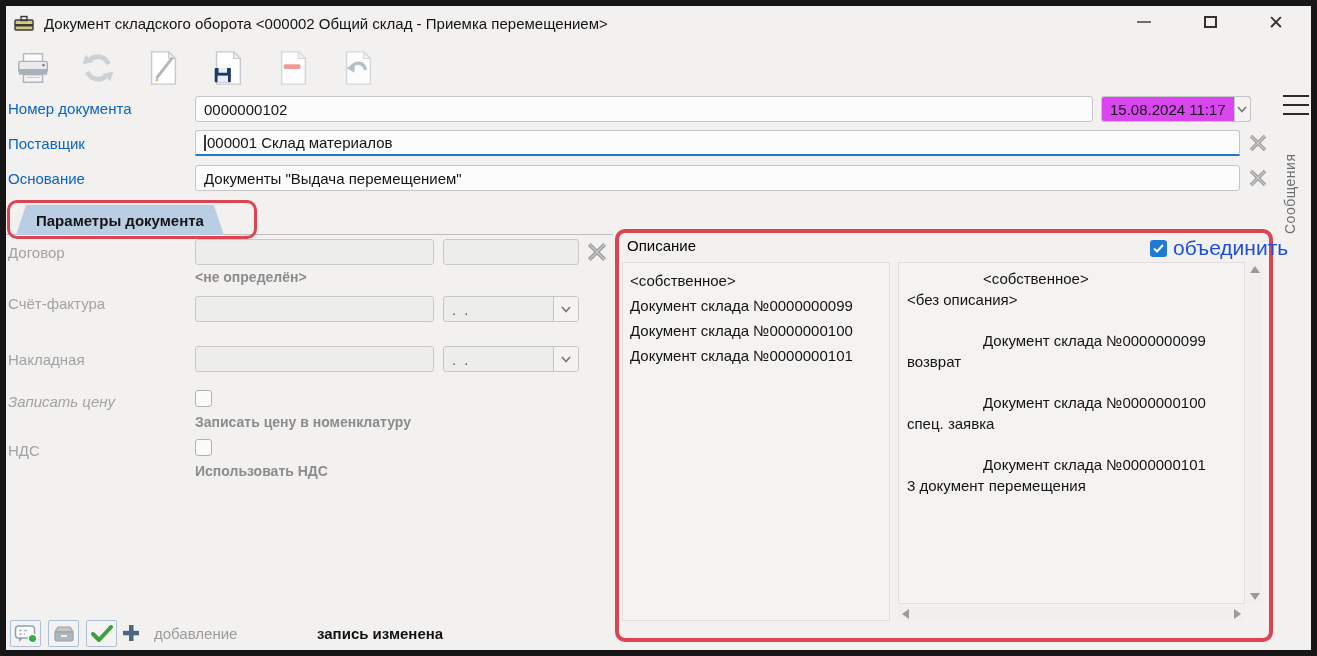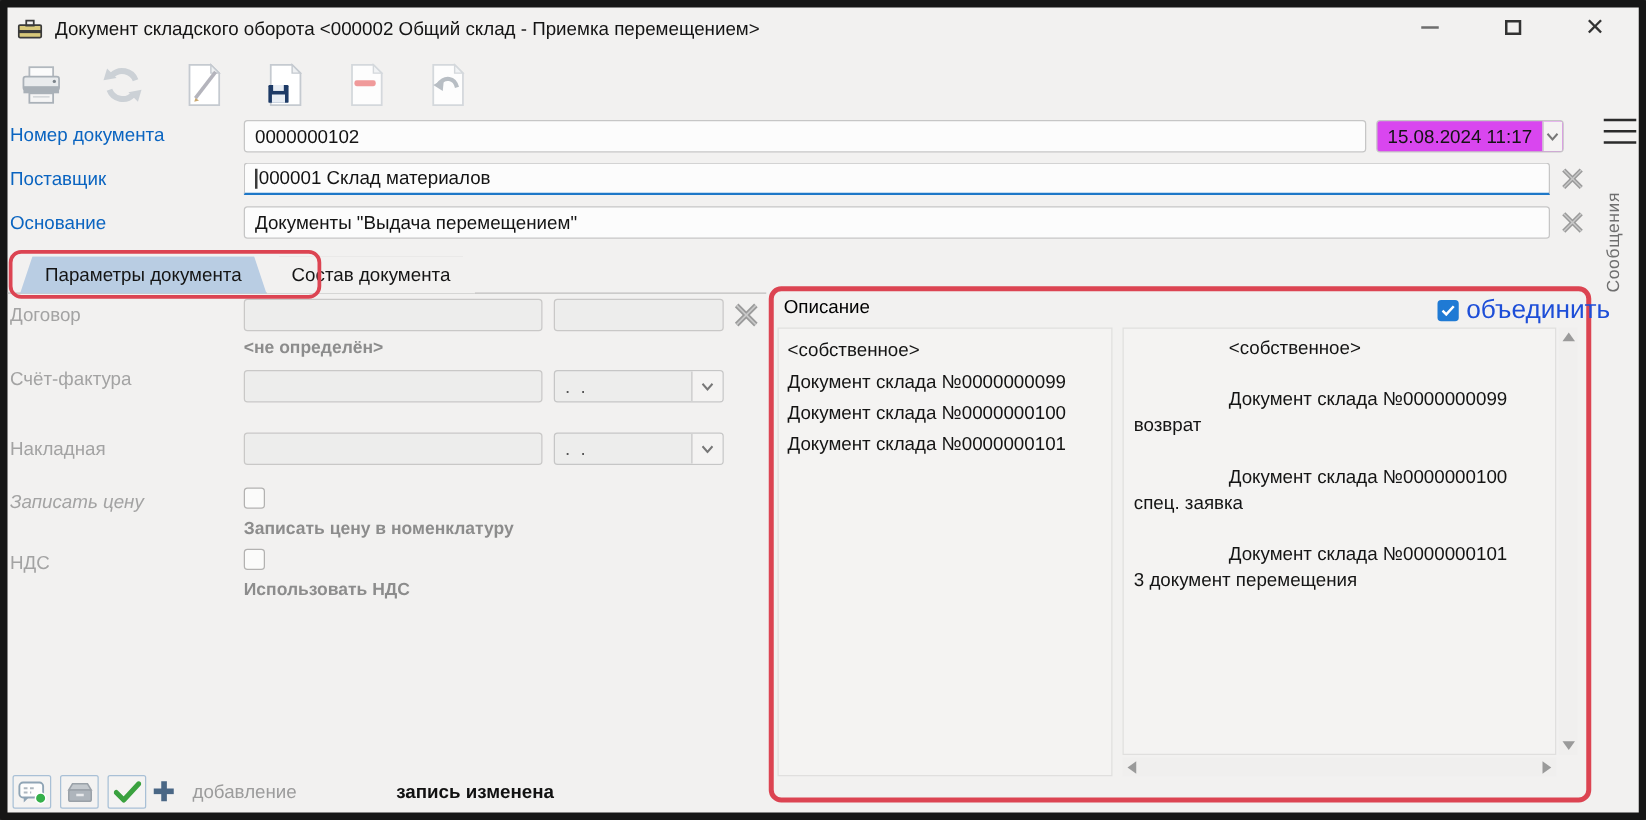--- a/index.html
+++ b/index.html
@@ -46,21 +46,21 @@
   .hamburger { position:absolute; left:1277px; top:89px; width:26px; height:20px; display:flex; flex-direction:column; justify-content:space-between; cursor:pointer; }
   .hamburger div { height:2px; background:#2b2b2b; }
   .side-tab {
     position:absolute; left:1276px; top:128px; width:24px; height:120px;
     writing-mode:vertical-rl; transform:rotate(180deg);
     font-size:14px; color:#6f6f6f; text-align:center; letter-spacing:0.5px;
   }
 
   
   .tabline { position:absolute; left:0; top:228px; width:607px; height:1px; background:#bfbebd; }
-  .tabbar { position:absolute; left:10px; top:199px; height:30px; display:flex; }
+  .tabbar { position:absolute; left:10px; top:199px; height:30px; display:flex;font-weight:bold; }
   .tab {
     height:30px; padding:0 20px; display:flex; align-items:center;
     font-size:15px; color:#141414; white-space:nowrap;
     clip-path:polygon(10px 0, calc(100% - 10px) 0, 100% 100%, 0 100%);
   }
   .tab.active { background:#b9cde3; z-index:3; }
   .tab.inactive { background:#f2f1f0; filter:drop-shadow(0 0 1px #8f8f8f); z-index:2; }
   .annot { position:absolute; border:4px solid #dc4452; border-radius:10px; pointer-events:none; z-index:6; }
   .annot-tab { left:1px; top:194px; width:250px; height:39px; border-width:3.5px; }
   .annot-panel { left:609px; top:223px; width:658px; height:413px; }
@@ -235,21 +235,20 @@
       <line x1="3" y1="2" x2="17" y2="16" stroke="#c9c9c9" stroke-width="1.2"></line>
         <line x1="17" y1="2" x2="3" y2="16" stroke="#c9c9c9" stroke-width="1.2"></line>
     </svg>
   </div>
 
   <div class="side-tab">Сообщения</div>
 
   <div class="tabline"></div>
   <div class="tabbar">
     <div class="tab active">Параметры документа</div>
-    <div class="tab inactive">Состав документа</div>
   </div>
   <div class="annot annot-tab"></div>
 
   <span class="dlabel" style="top:238px;">Договор</span>
   <div class="input disabled" style="left:189px; top:233px; width:239px;"></div>
   <div class="input disabled" style="left:437px; top:233px; width:136px;"></div>
   <div class="clear-x" style="left:578px; top:234px;">
     <svg width="22" height="20" viewBox="0 0 20 18">
       <line x1="3" y1="2" x2="17" y2="16" stroke="#9a9a9a" stroke-width="3.6"></line>
         <line x1="17" y1="2" x2="3" y2="16" stroke="#9a9a9a" stroke-width="3.6"></line>
@@ -305,20 +304,21 @@
       <div class="row">Документ склада №0000000099</div>
       <div class="row">Документ склада №0000000100</div>
       <div class="row">Документ склада №0000000101</div>
     </div>
 
   <div class="desc-right">
     <div class="desc-text">
 
         <div class="entry">
           <div class="head">&lt;собственное&gt;</div>
+          <div class="body">&lt;без описания&gt;</div>
         </div>
 
         <div class="entry">
           <div class="head">Документ склада №0000000099</div>
           <div class="body">возврат</div>
         </div>
 
         <div class="entry">
           <div class="head">Документ склада №0000000100</div>
           <div class="body">спец. заявка</div>

